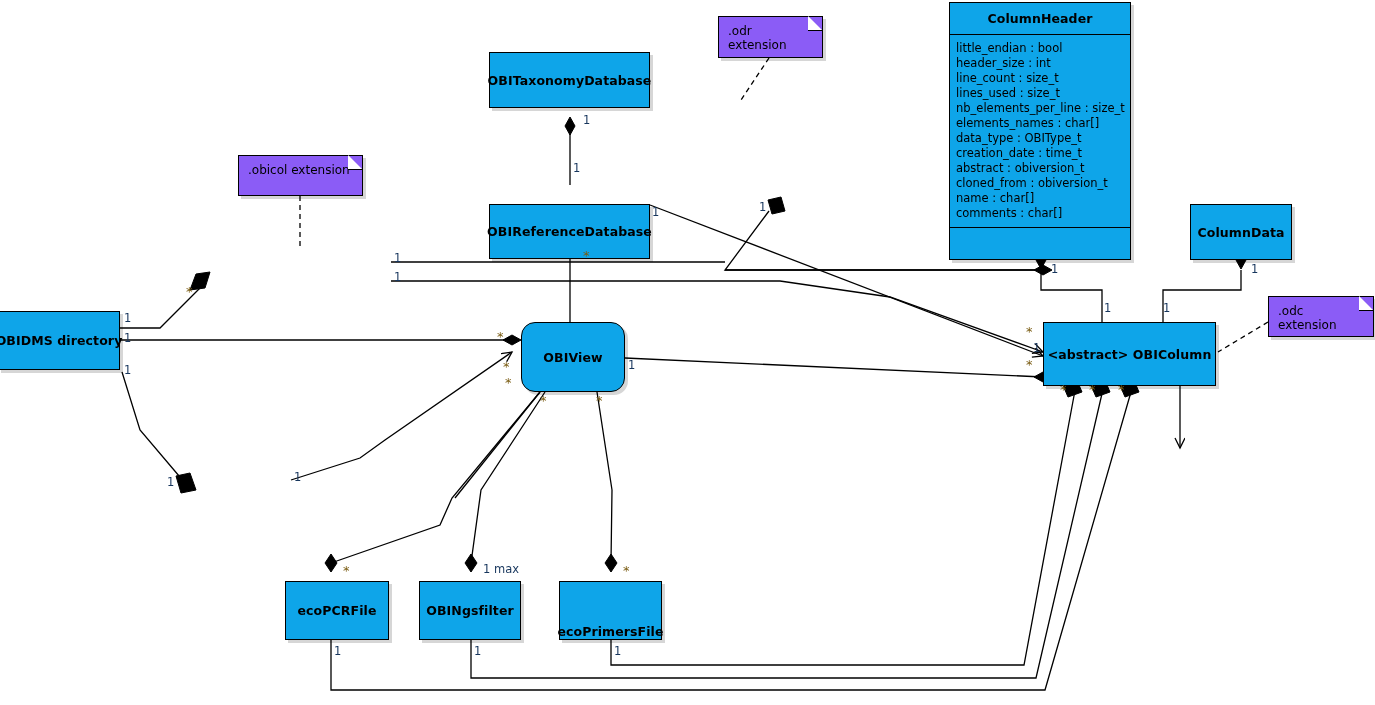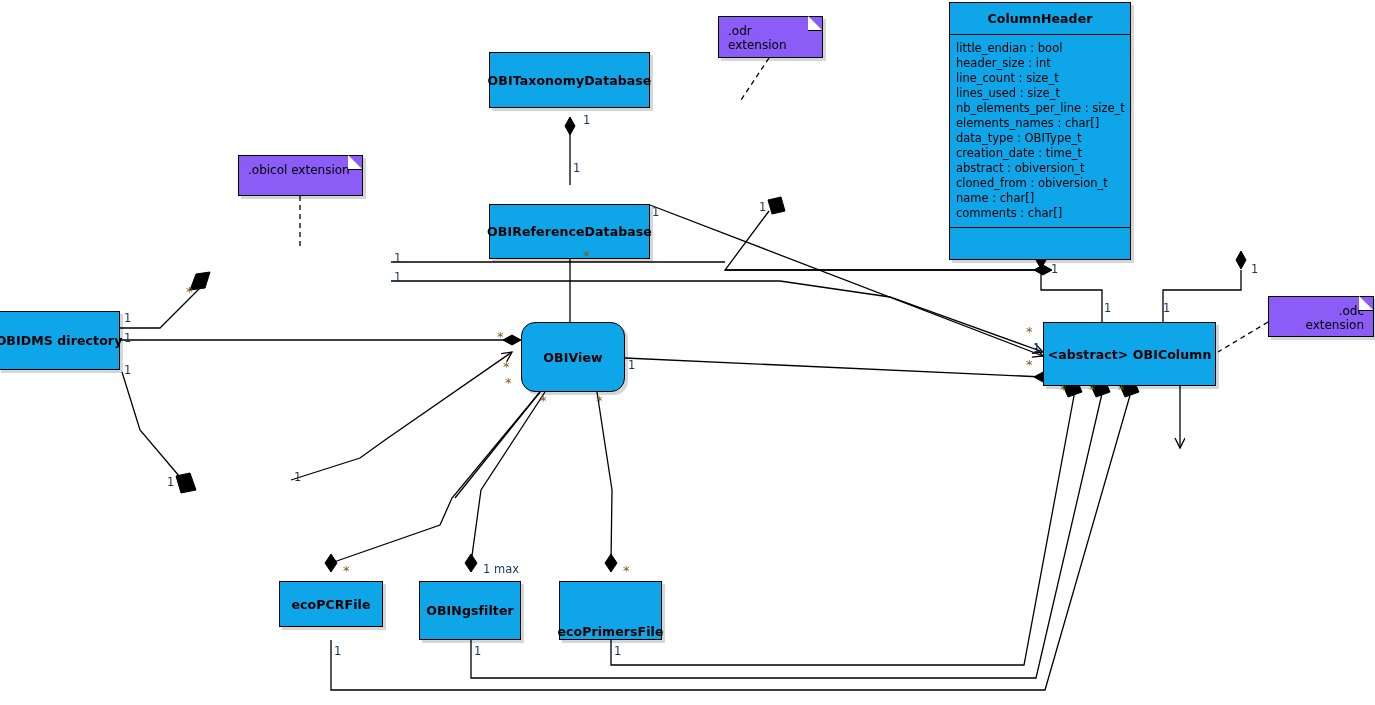--- a/index.html
+++ b/index.html
@@ -211,21 +211,21 @@
   <div class="uml-note" style="left:718px; top:16px; width:105px; height:42px;">
     <span class="foldcut"></span>
     <span>  .odr extension</span>
   </div>
 
   <div class="uml-note" style="left:238px; top:155px; width:125px; height:41px;">
     <span class="foldcut"></span>
     <span>.obicol extension</span>
   </div>
 
-  <div class="uml-note" style="left:1268px; top:296px; width:106px; height:41px;text-align:right;">
+  <div class="uml-note" style="left:1268px; top:296px; width:106px; height:41px;">
     <span class="foldcut"></span>
     <span>.odc extension</span>
   </div>
 
   <div class="uml-class compart" style="left:949px; top:2px; width:182px; height:258px;">
     <div class="uml-title">ColumnHeader</div>
     <div class="uml-sep"></div>
     <div class="uml-attrs">
       <div class="uml-attr">little_endian : bool</div>
       <div class="uml-attr">header_size : int</div>
@@ -237,20 +237,23 @@
       <div class="uml-attr">creation_date : time_t</div>
       <div class="uml-attr">abstract : obiversion_t</div>
       <div class="uml-attr">cloned_from : obiversion_t</div>
       <div class="uml-attr">name : char[]</div>
       <div class="uml-attr">comments : char[]</div>
     </div>
     <div class="uml-sep"></div>
     <div class="uml-empty"></div>
   </div>
 
+  <div class="uml-class simple" style="left:1190px; top:204px; width:102px; height:56px;">
+    <div class="uml-title">ColumnData</div>
+  </div>
 
   <div class="uml-class simple" style="left:1043px; top:322px; width:173px; height:64px;">
     <div class="uml-title">&lt;abstract&gt; OBIColumn</div>
   </div>
 
 
   <div class="uml-class simple" style="left:489px; top:52px; width:161px; height:56px;">
     <div class="uml-title">OBITaxonomyDatabase</div>
   </div>
 
@@ -262,21 +265,21 @@
 
   <div class="uml-class simple" style="left:-2px; top:311px; width:122px; height:59px;">
     <div class="uml-title">OBIDMS directory</div>
   </div>
 
   <div class="uml-class simple" style="left:521px; top:322px; width:104px; height:70px;border-radius:14px;">
     <div class="uml-title">OBIView</div>
   </div>
 
 
-  <div class="uml-class simple" style="left:279px; top:581px; width:104px; height:46px;">
+  <div class="uml-class simple" style="left:285px; top:581px; width:104px; height:59px;">
     <div class="uml-title">ecoPCRFile</div>
   </div>
 
   <div class="uml-class simple" style="left:419px; top:581px; width:102px; height:59px;">
     <div class="uml-title">OBINgsfilter</div>
   </div>
 
   <div class="uml-class simple" style="left:559px; top:581px; width:103px; height:59px;align-items:flex-end;">
     <div class="uml-title">ecoPrimersFile</div>
   </div>

